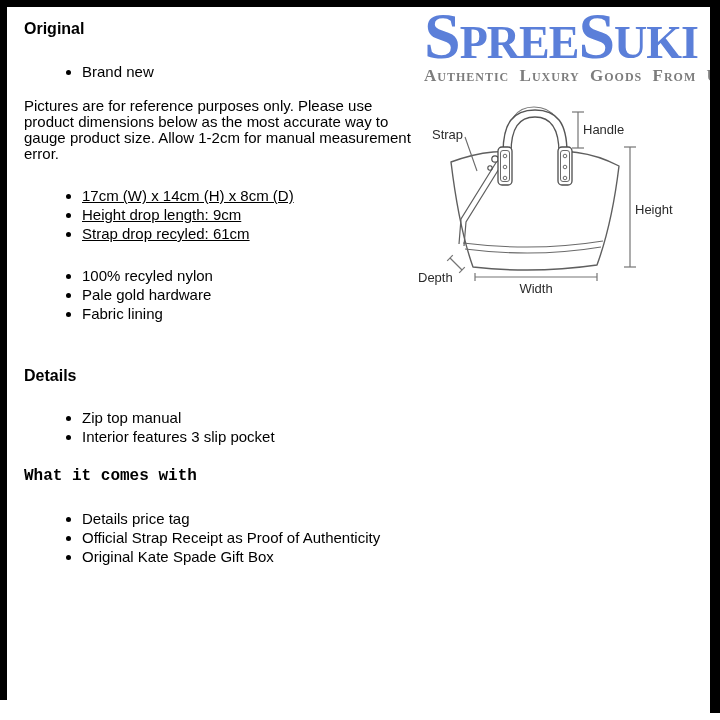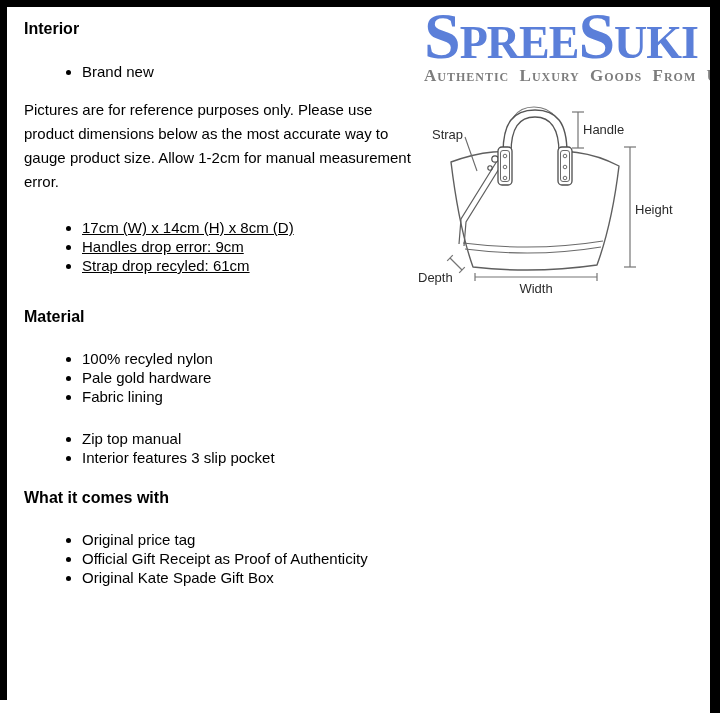--- a/index.html
+++ b/index.html
@@ -13,33 +13,33 @@
   .frame.top{left:0;top:0;width:720px;height:7px;}
   .frame.left{left:0;top:0;width:7px;height:700px;}
   .frame.right{right:0;top:0;width:10px;height:713px;}
   
   .content{
     position:absolute;left:7px;top:7px;right:10px;bottom:0;
     padding:12px 0 0 17px;box-sizing:border-box;
   }
   .col-left{width:412px;}
   .sec-h{font-size:16px;font-weight:bold;line-height:19px;}
-  .col-left p{margin:0;font-size:15px;line-height:24px;width:400px;}
+  .col-left p{margin:0;font-size:15px;line-height:16px;width:400px;}
   .col-left ul{margin:16px;padding:0 0 0 42px;list-style:disc;}
   .col-left li{font-size:15px;line-height:19px;}
   #h-condition{margin-top:0;}
   #ul-condition{margin-top:24px;}
   #h-size{margin-top:22px;}
   #p-size{margin-top:17px;}
   #ul-size{margin-top:24px;text-decoration:underline;}
   #h-material{margin-top:32px;}
   #ul-material{margin-top:23px;}
   #h-details{margin-top:43px;}
   #ul-details{margin-top:23px;}
-  #h-what{margin-top:21px;}
+  #h-what{margin-top:21px;font-family:Liberation Mono, monospace;}
   #ul-what{margin-top:23px;}
   #footer-note{margin-top:21px;}
   
   .logo{position:absolute;left:424px;top:8px;width:340px;z-index:1;white-space:nowrap;}
   .logo-brand{
     font-family:"Liberation Serif","DejaVu Serif",serif;
     font-weight:bold;font-variant:small-caps;
     font-size:66px;line-height:56px;letter-spacing:-1px;
   }
   .logo-tagline{
@@ -54,48 +54,48 @@
     font-family:"Liberation Sans","DejaVu Sans",sans-serif;
     font-size:13px;fill:#2b2b2b;
   }
 </style>
 </head>
 <body>
 
 <div class="content">
 
   <div class="col-left">
-    <div class="sec-h" id="h-condition">Interior</div>
+    <div class="sec-h" id="h-condition">Original</div>
     <ul id="ul-condition">
       <li>Brand new</li>
     </ul>
 
     <p id="p-size">Pictures are for reference purposes only. Please use product dimensions below as the most accurate way to gauge product size. Allow 1-2cm for manual measurement error.</p>
     <ul id="ul-size">
       <li>17cm (W) x 14cm (H) x 8cm (D)</li>
-      <li>Handles drop error: 9cm</li>
+      <li>Height drop length: 9cm</li>
       <li>Strap drop recyled: 61cm</li>
     </ul>
 
-    <div class="sec-h" id="h-material">Material</div>
     <ul id="ul-material">
       <li>100% recyled nylon</li>
       <li>Pale gold hardware</li>
       <li>Fabric lining</li>
     </ul>
 
+    <div class="sec-h" id="h-details">Details</div>
     <ul id="ul-details">
       <li>Zip top manual</li>
       <li>Interior features 3 slip pocket</li>
     </ul>
 
     <div class="sec-h" id="h-what">What it comes with</div>
     <ul id="ul-what">
-      <li>Original price tag</li>
-      <li>Official Gift Receipt as Proof of Authenticity</li>
+      <li>Details price tag</li>
+      <li>Official Strap Receipt as Proof of Authenticity</li>
       <li>Original Kate Spade Gift Box</li>
     </ul>
 
   </div>
 
 </div>
 
 <div class="logo">
   <div class="logo-brand" style="color:#5b7fd9;">SpreeSuki</div>
   <div class="logo-tagline" style="color:#7d7d7d;">Authentic Luxury Goods From USA</div>

